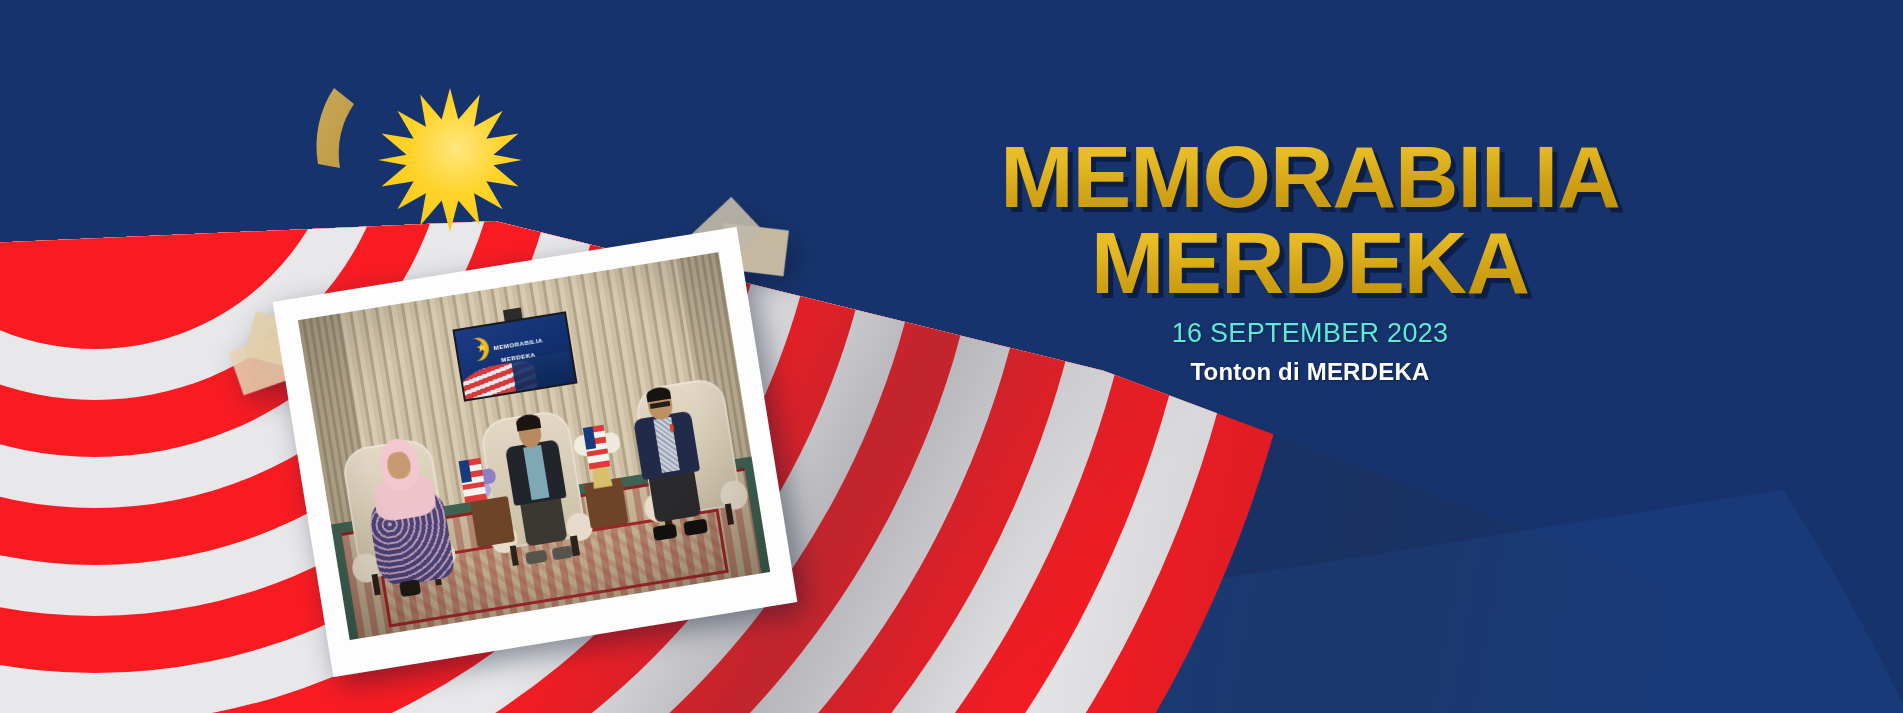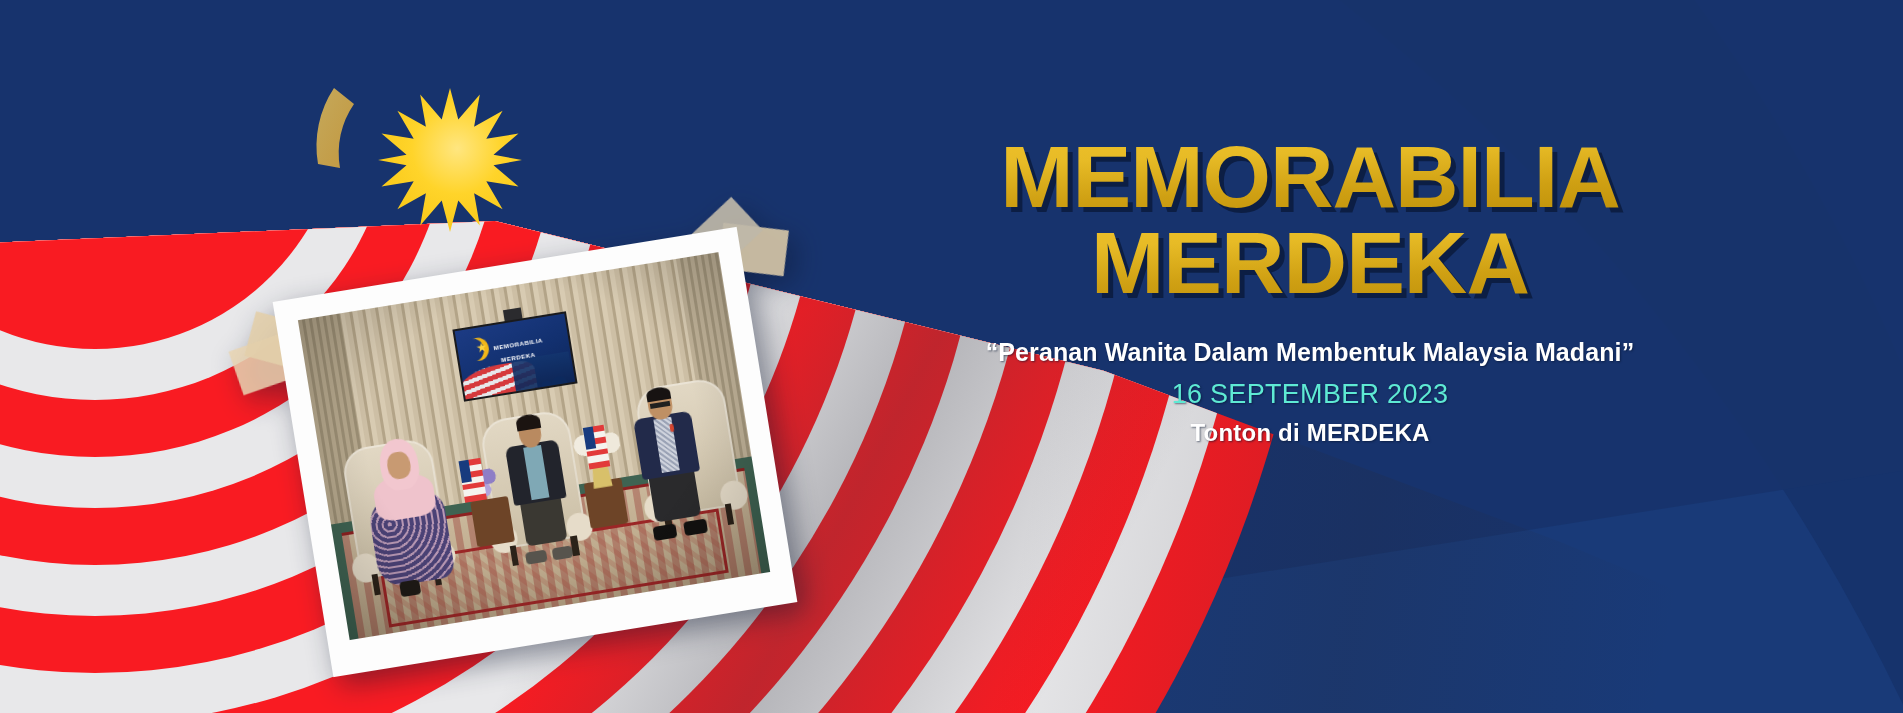--- a/index.html
+++ b/index.html
@@ -515,21 +515,20 @@
           L29.8,65.5 L8.3,40.5 L0,72 L-8.3,40.5 L-29.8,65.5 L-24.1,33.3 L-52.6,49.2
           L-36.3,21.2 L-68.5,26.5 L-43.5,5.3 L-72,0 L-43.5,-5.3 L-68.5,-26.5 L-36.3,-21.2
           L-52.6,-49.2 L-24.1,-33.3 L-29.8,-65.5 L-8.3,-40.5 Z"></path>
       </g>
     </svg>
   </div>
 
   <div id="titleblock">
     <div class="title-line" id="title1">MEMORABILIA</div>
     <div class="title-line" id="title2">MERDEKA</div>
-    <div id="tagline">“Peranan Wanita Dalam Membentuk Malaysia Madani”</div>
     <div id="dateline">16 SEPTEMBER 2023</div>
     <div id="channelline">Tonton di MERDEKA</div>
   </div>
 
   <div id="photo-wrap">
     <div class="tape t-tr2"></div>
     <div class="tape t-tr"></div>
     <div class="tape t-bl2"></div>
     <div class="tape t-bl"></div>
 

